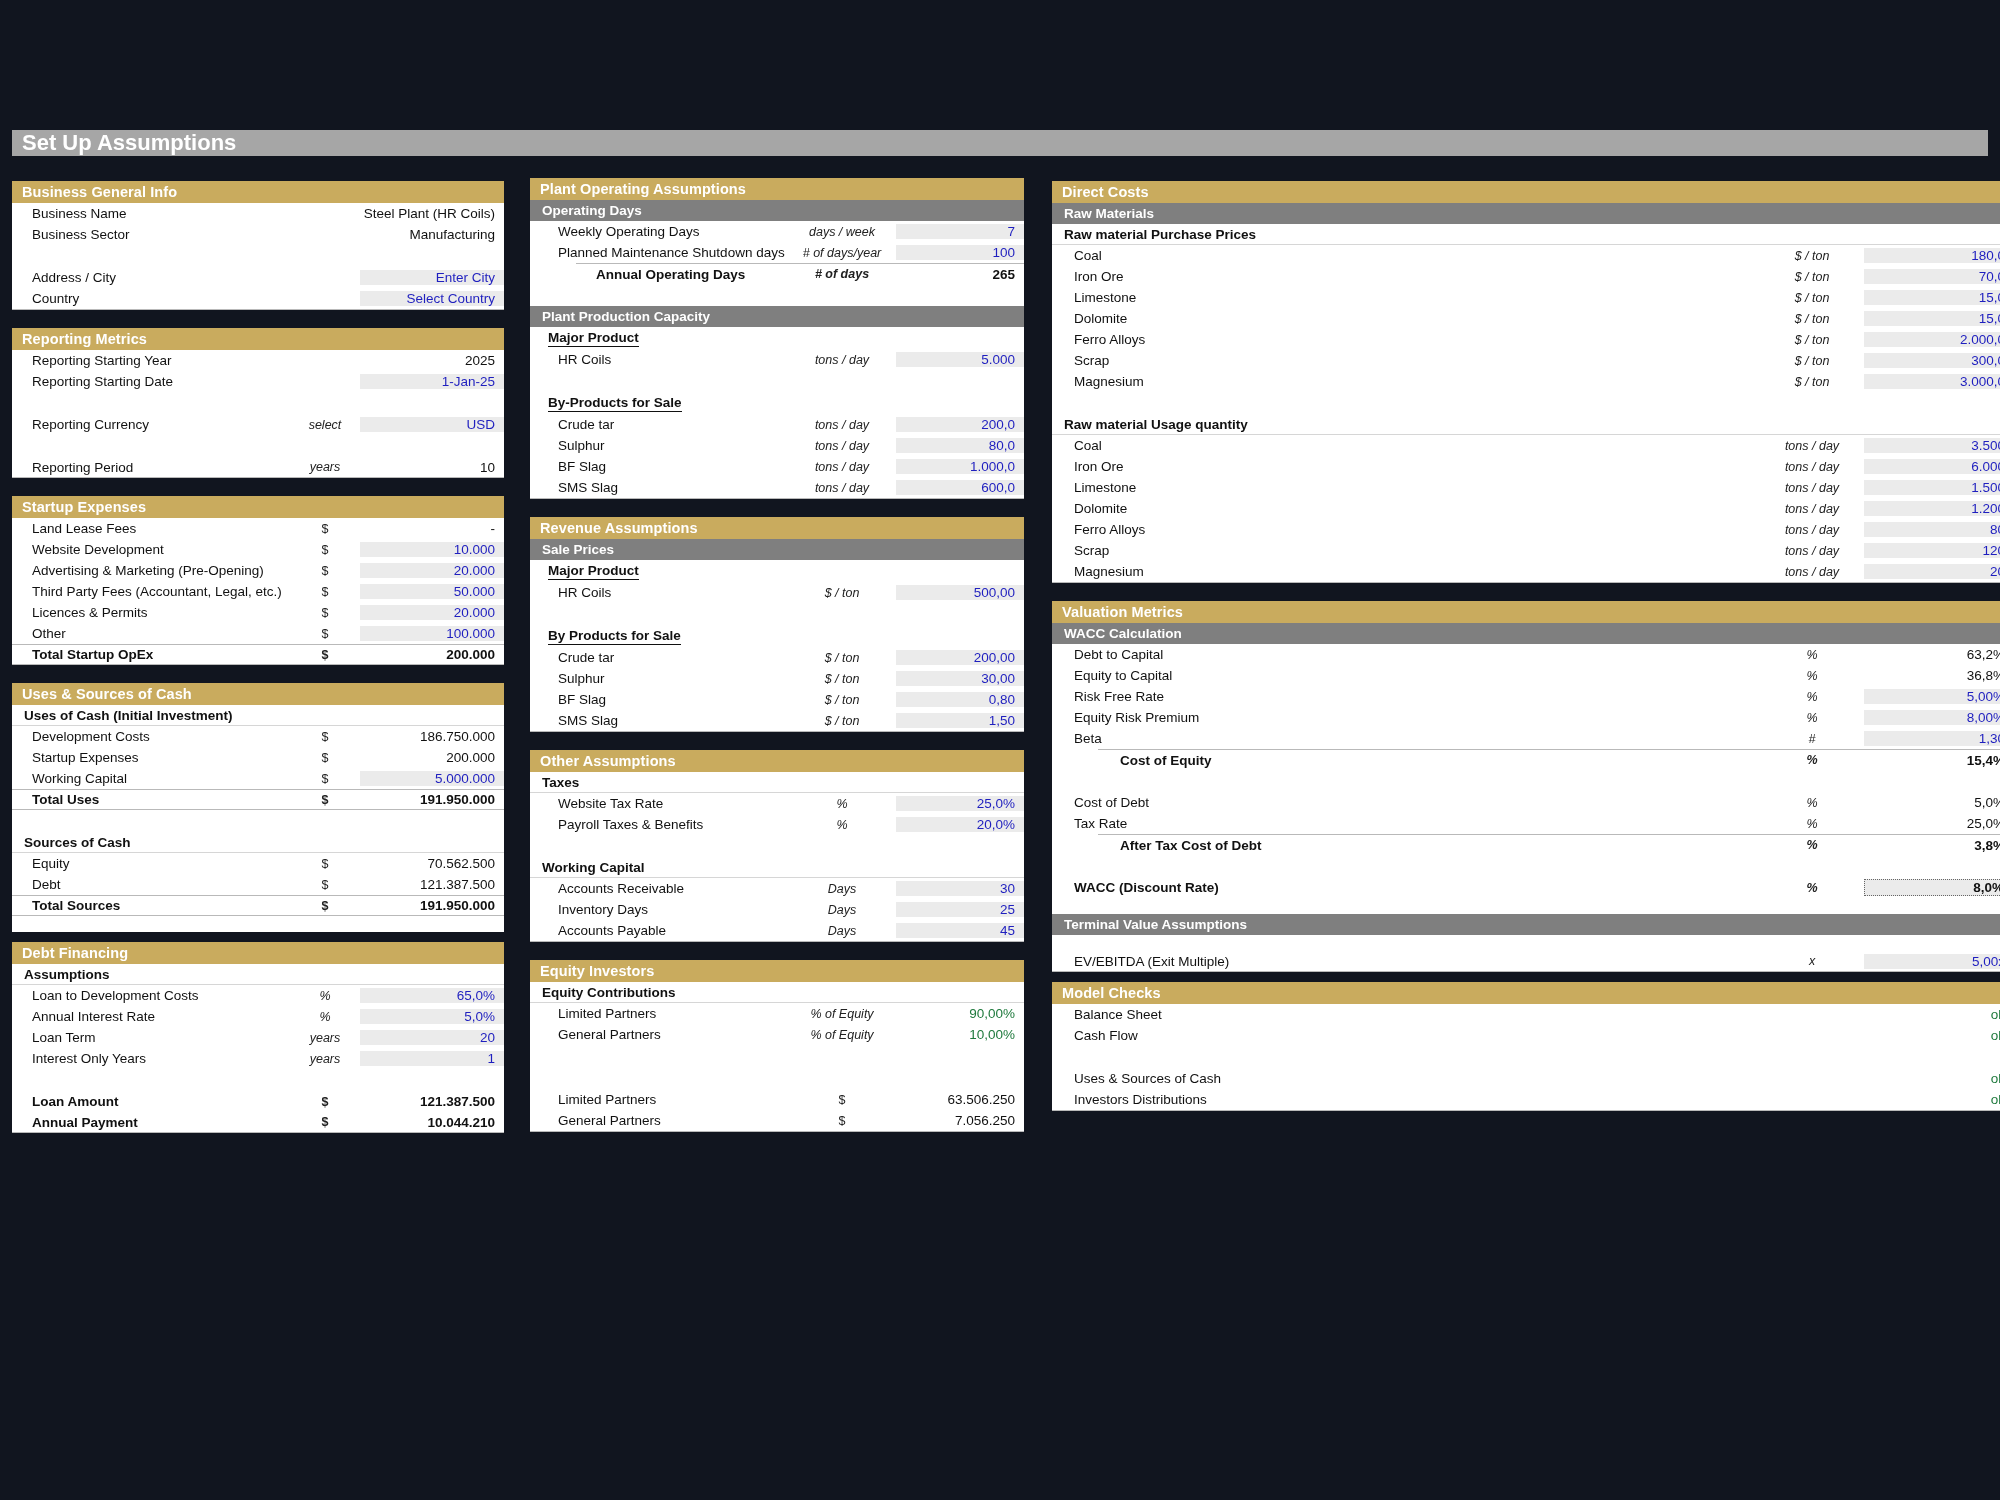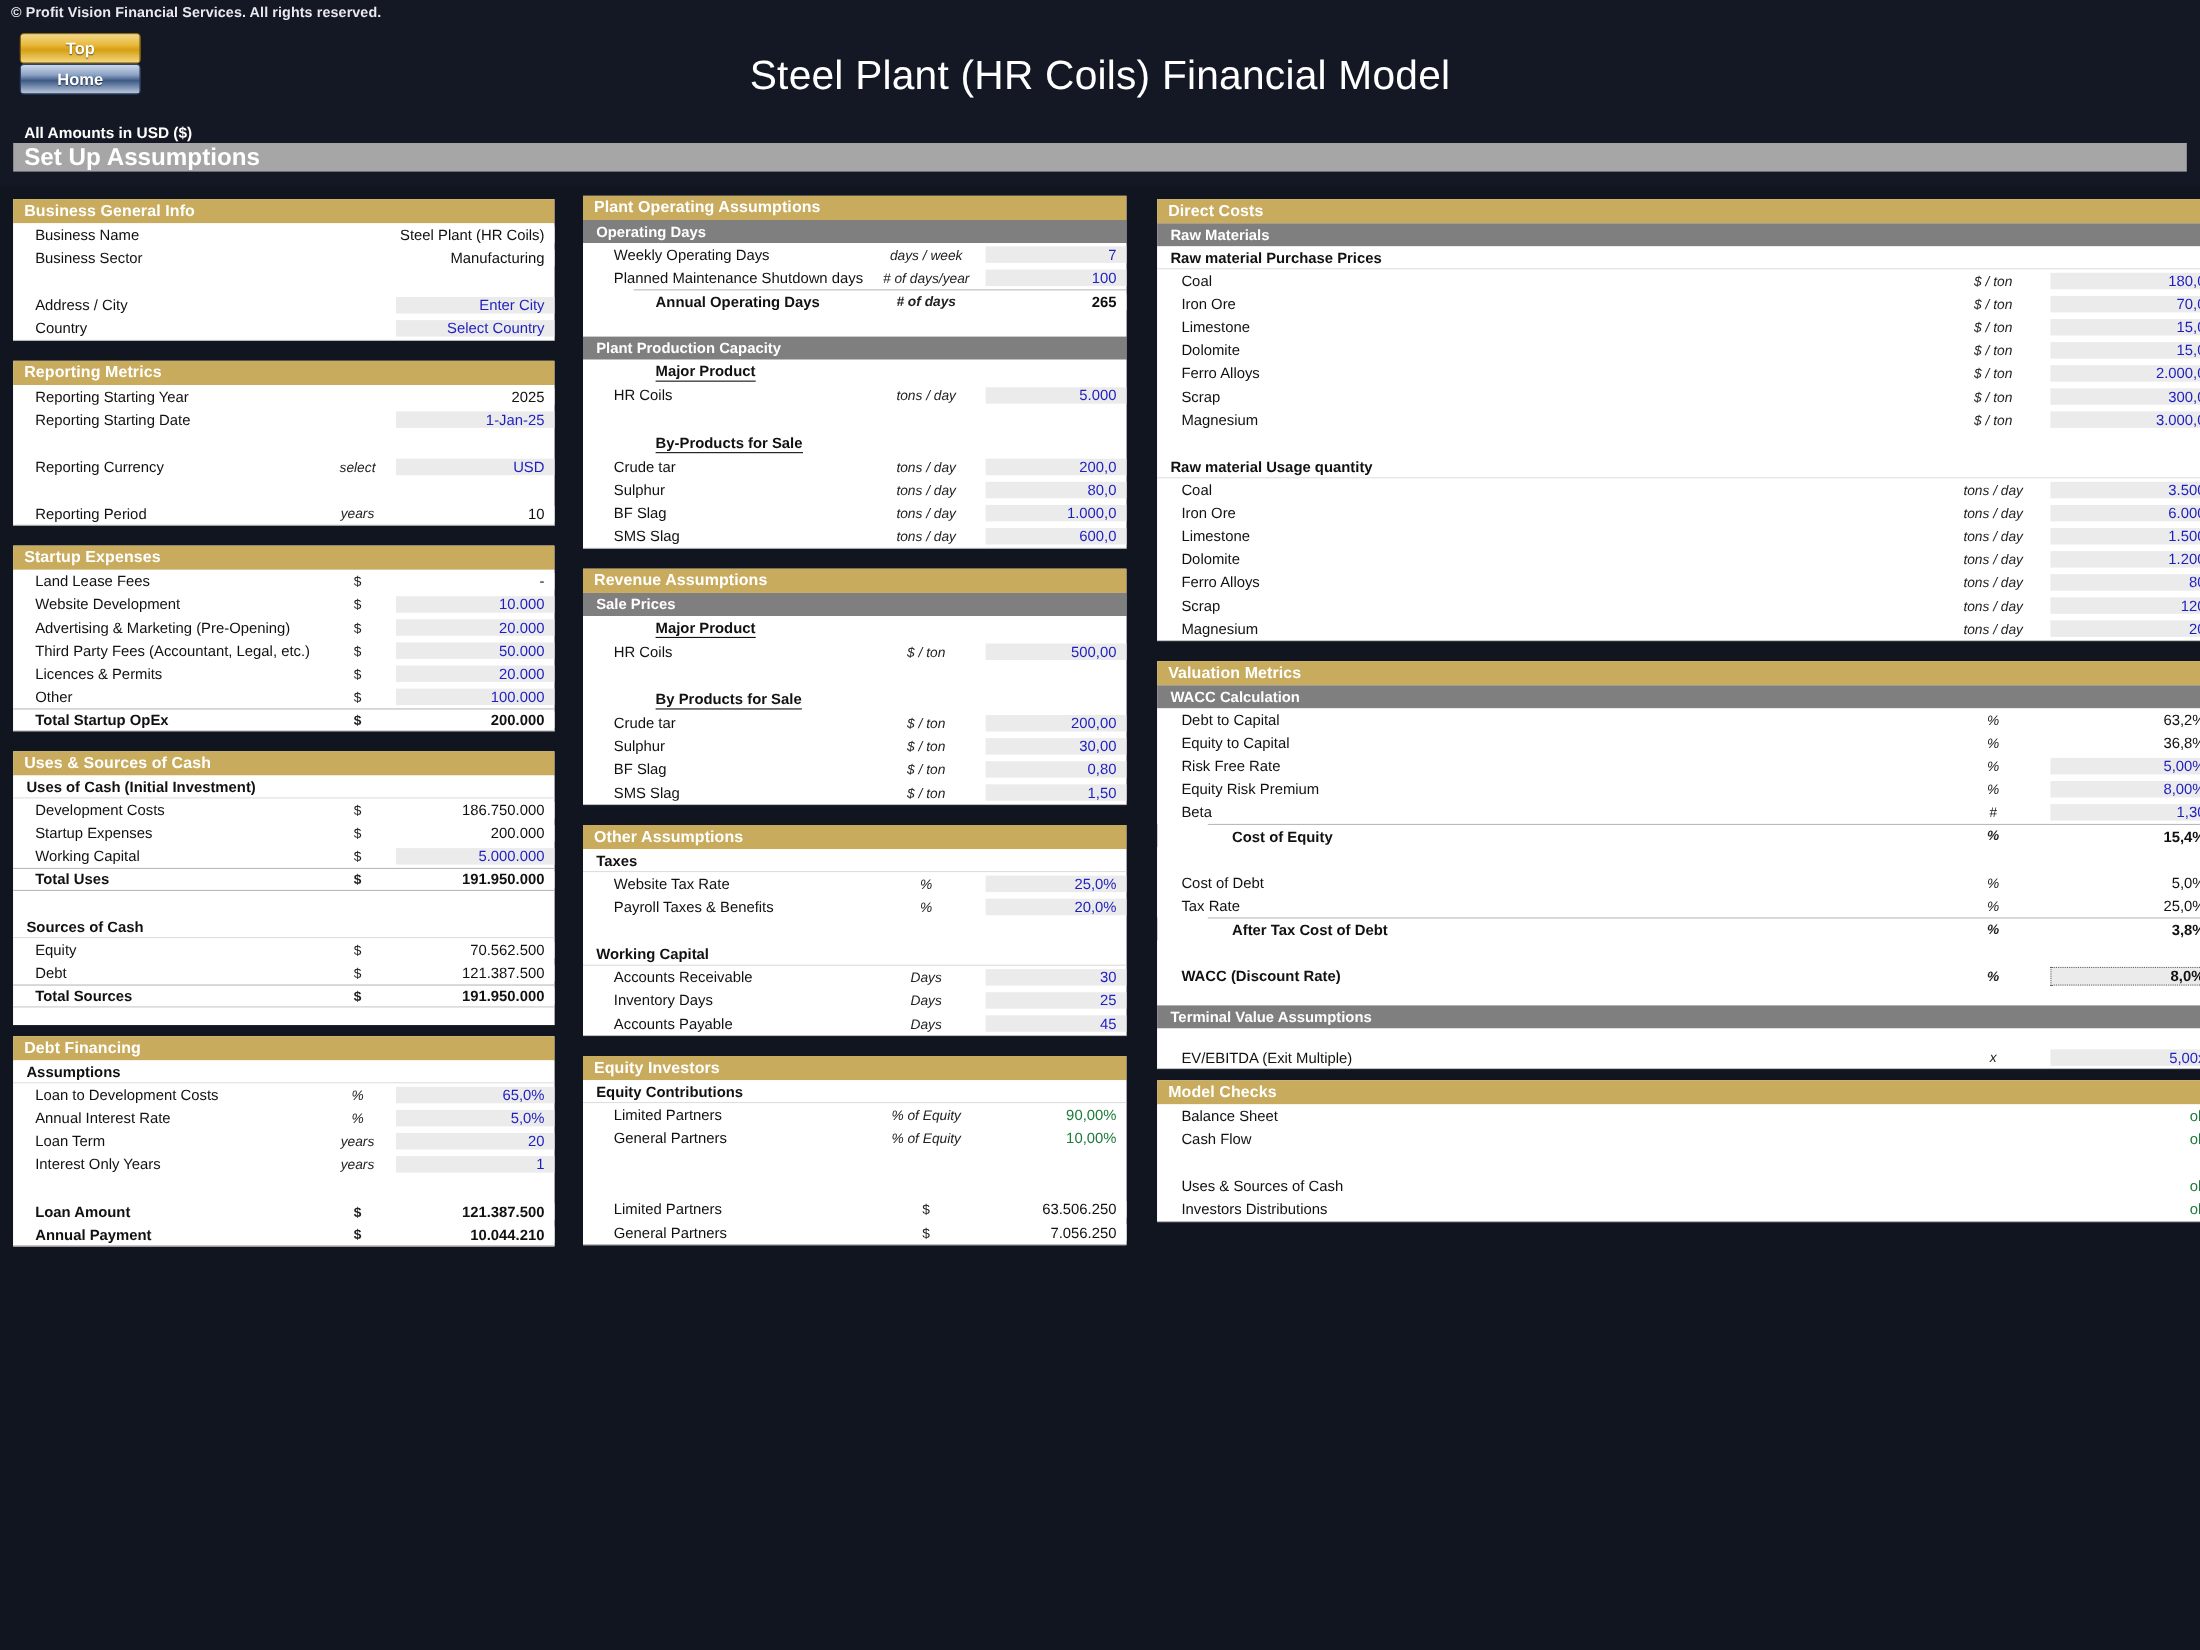--- a/index.html
+++ b/index.html
@@ -81,21 +81,21 @@
   }
   .subhdr {
     background:#ffffff; color:#111111; font-size:13.5px; font-weight:bold;
     height:21px; display:flex; align-items:center; padding-left:12px;
     border-bottom:1px solid #d6d6d6;
   }
   .sub-ul {
     background:#ffffff; color:#111111; font-size:13.5px; font-weight:bold;
     height:22px; display:flex; align-items:center; padding-left:18px;
   }
-  .sub-ul span { border-bottom:1.5px solid #111; padding-bottom:1px;margin-left:48px; }
+  .sub-ul span { border-bottom:1.5px solid #111; padding-bottom:1px; }
 
   
   .row {
     display:flex; align-items:center; height:21px; background:#ffffff;
     font-size:13.5px; color:#111;
   }
   .row .lbl { flex:1; padding-left:20px; white-space:nowrap; overflow:hidden; }
   .row .lbl.indent2 { padding-left:28px; }
   .row .unit {
     width:86px; text-align:center; font-style:italic; font-size:12.5px; color:#222;
@@ -125,27 +125,20 @@
   .col-mid .row .val { width:128px; }
 
   .col-left .row .unit { width:70px; }
   .col-left .row .val { width:144px; }
 </style>
 </head>
 <body>
 
 <div class="page">
 
-  <div class="topband">
-    <div class="copyright">© Profit Vision Financial Services. All rights reserved.</div>
-    <div class="navbtn top">Top</div>
-    <div class="navbtn home">Home</div>
-    <div class="maintitle">Steel Plant (HR Coils) Financial Model</div>
-    <div class="amounts">All Amounts in  USD ($)</div>
-  </div>
 
   <div class="setup-bar">Set Up Assumptions</div>
 
   <div class="col col-left">
 
     <div class="block">
       <div class="hdr-gold">Business General Info</div>
       <div class="row">
         <div class="lbl">Business Name</div>
         <div class="unit"></div>

